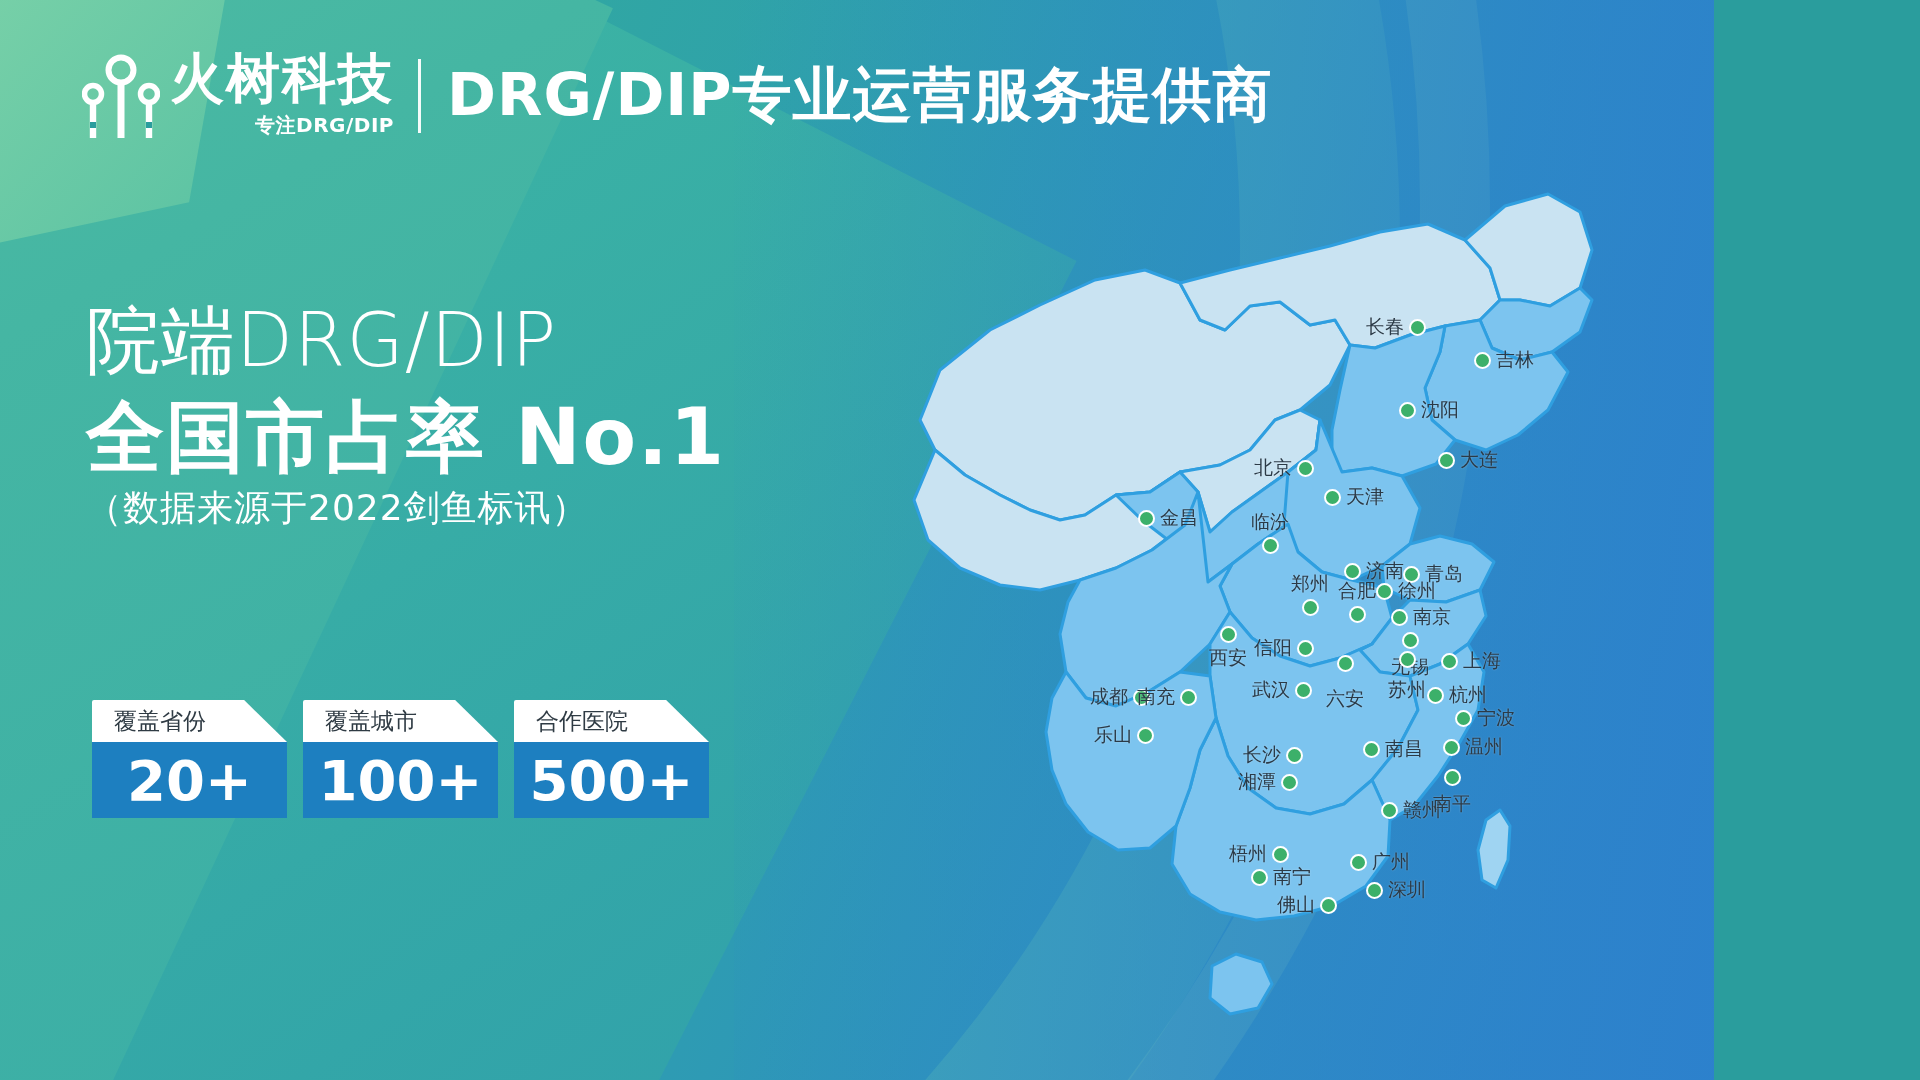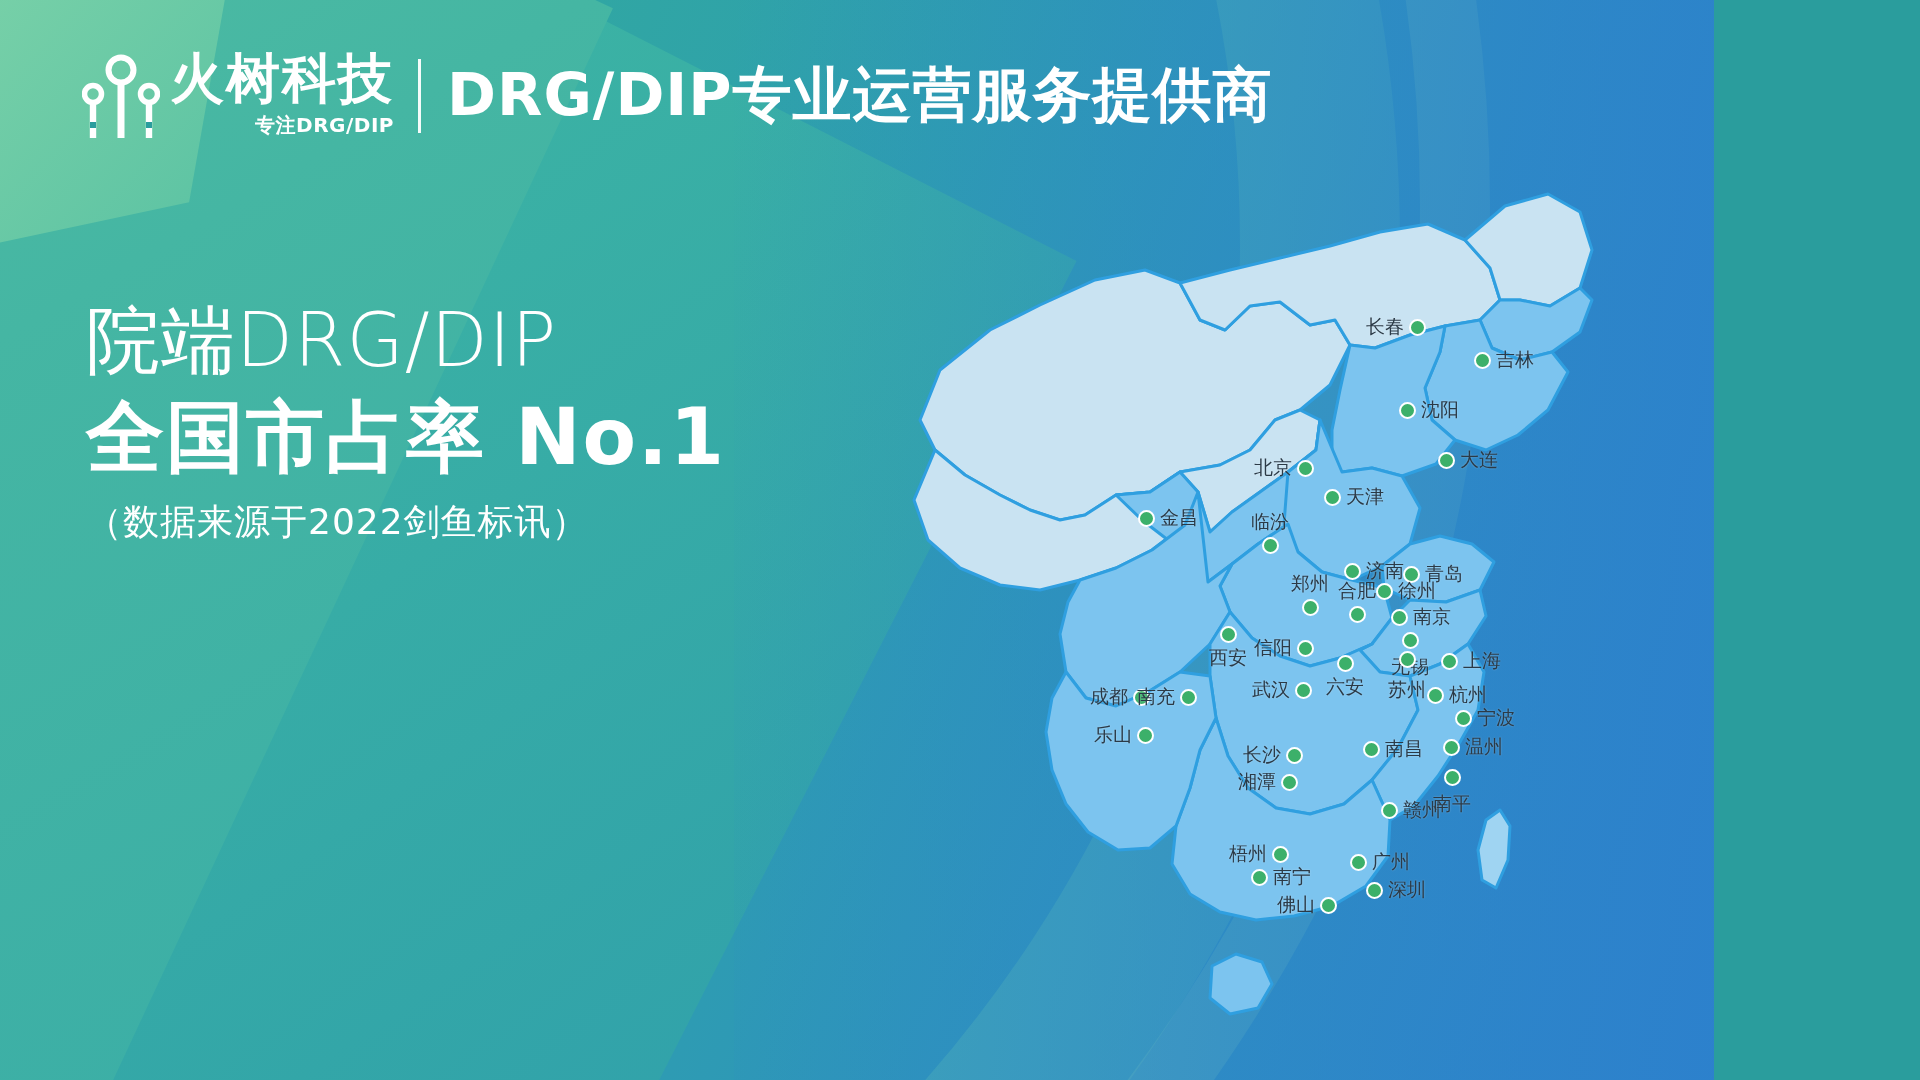--- a/index.html
+++ b/index.html
@@ -103,21 +103,21 @@
     letter-spacing:1px;
     font-family:"DejaVu Sans","Liberation Sans",sans-serif;
   }
   .hl-2 {
     margin-top:14px;
     font-size:78px; font-weight:700; color:#fff; line-height:1.08;
     letter-spacing:2px;
     font-family:"DejaVu Sans","Liberation Sans",sans-serif;
   }
   .hl-3 {
-    margin-top:18px;
+    margin-top:4px;
     font-size:36px; font-weight:400; color:#fff;
     letter-spacing:1px;
     font-family:"DejaVu Sans","Liberation Sans",sans-serif;
   }
 
   
   .stats {
     position:absolute; left:92px; top:700px;
     display:flex; gap:16px; z-index:6;
   }
@@ -206,20 +206,46 @@
     <div class="logo-div"></div>
     <div class="logo-slogan">DRG/DIP专业运营服务提供商</div>
   </div>
 
   <div class="headline">
     <div class="hl-1">院端DRG/DIP</div>
     <div class="hl-2">全国市占率 No.1</div>
     <div class="hl-3">（数据来源于2022剑鱼标讯）</div>
   </div>
 
+  <div class="stats">
+    <div class="stat">
+      <div class="stat-head">
+        <span>覆盖省份</span>
+      </div>
+      <div class="stat-body">
+        <span>20+</span>
+      </div>
+    </div>
+    <div class="stat">
+      <div class="stat-head">
+        <span>覆盖城市</span>
+      </div>
+      <div class="stat-body">
+        <span>100+</span>
+      </div>
+    </div>
+    <div class="stat">
+      <div class="stat-head">
+        <span>合作医院</span>
+      </div>
+      <div class="stat-body">
+        <span>500+</span>
+      </div>
+    </div>
+  </div>
 
   <div class="map-wrap">
     <svg viewBox="0 0 1020 950">
       <g stroke="#2f9fe0" stroke-width="3" stroke-linejoin="round">
 
         <path fill="#c9e3f2" d="M40 300 L60 250 L110 210 L160 185 L215 160 L265 150 L300 163 L320 200 L345 210
           L370 186 L400 182 L430 205 L455 200 L470 225 L450 265 L420 290 L395 300 L370 330 L340 345
           L300 352 L270 372 L236 375 L205 395 L180 400 L150 390 L120 375 L85 355 L55 330 Z"></path>
 
         <path fill="#c9e3f2" d="M300 163 L350 150 L400 138 L450 126 L500 112 L548 104 L585 120 L610 148
@@ -368,21 +394,21 @@
           <span class="cname">上海</span>
         </div>
         <div class="city" style="left: 527px; top: 531px; flex-direction: column; transform: translate(-50%, 0px); gap: 9px;">
           <span class="dot"></span>
           <span class="cname">苏州</span>
         </div>
         <div class="city rev" style="left: 434px; top: 528px; transform: translate(-100%, -50%); justify-content: space-between;">
           <span class="dot"></span>
           <span class="cname">信阳</span>
         </div>
-        <div class="city" style="left: 465px; top: 535px; flex-direction: column; transform: translate(-50%, 0px); gap: 2px;">
+        <div class="city" style="left: 465px; top: 535px; flex-direction: column; transform: translate(-50%, 0px); gap: 14px;">
           <span class="dot"></span>
           <span class="cname">六安</span>
         </div>
         <div class="city rev" style="left: 432px; top: 570px; transform: translate(-100%, -50%);">
           <span class="dot"></span>
           <span class="cname">武汉</span>
         </div>
         <div class="city rev" style="left: 270px; top: 577px; transform: translate(-100%, -50%);">
           <span class="dot"></span>
           <span class="cname">成都</span>

